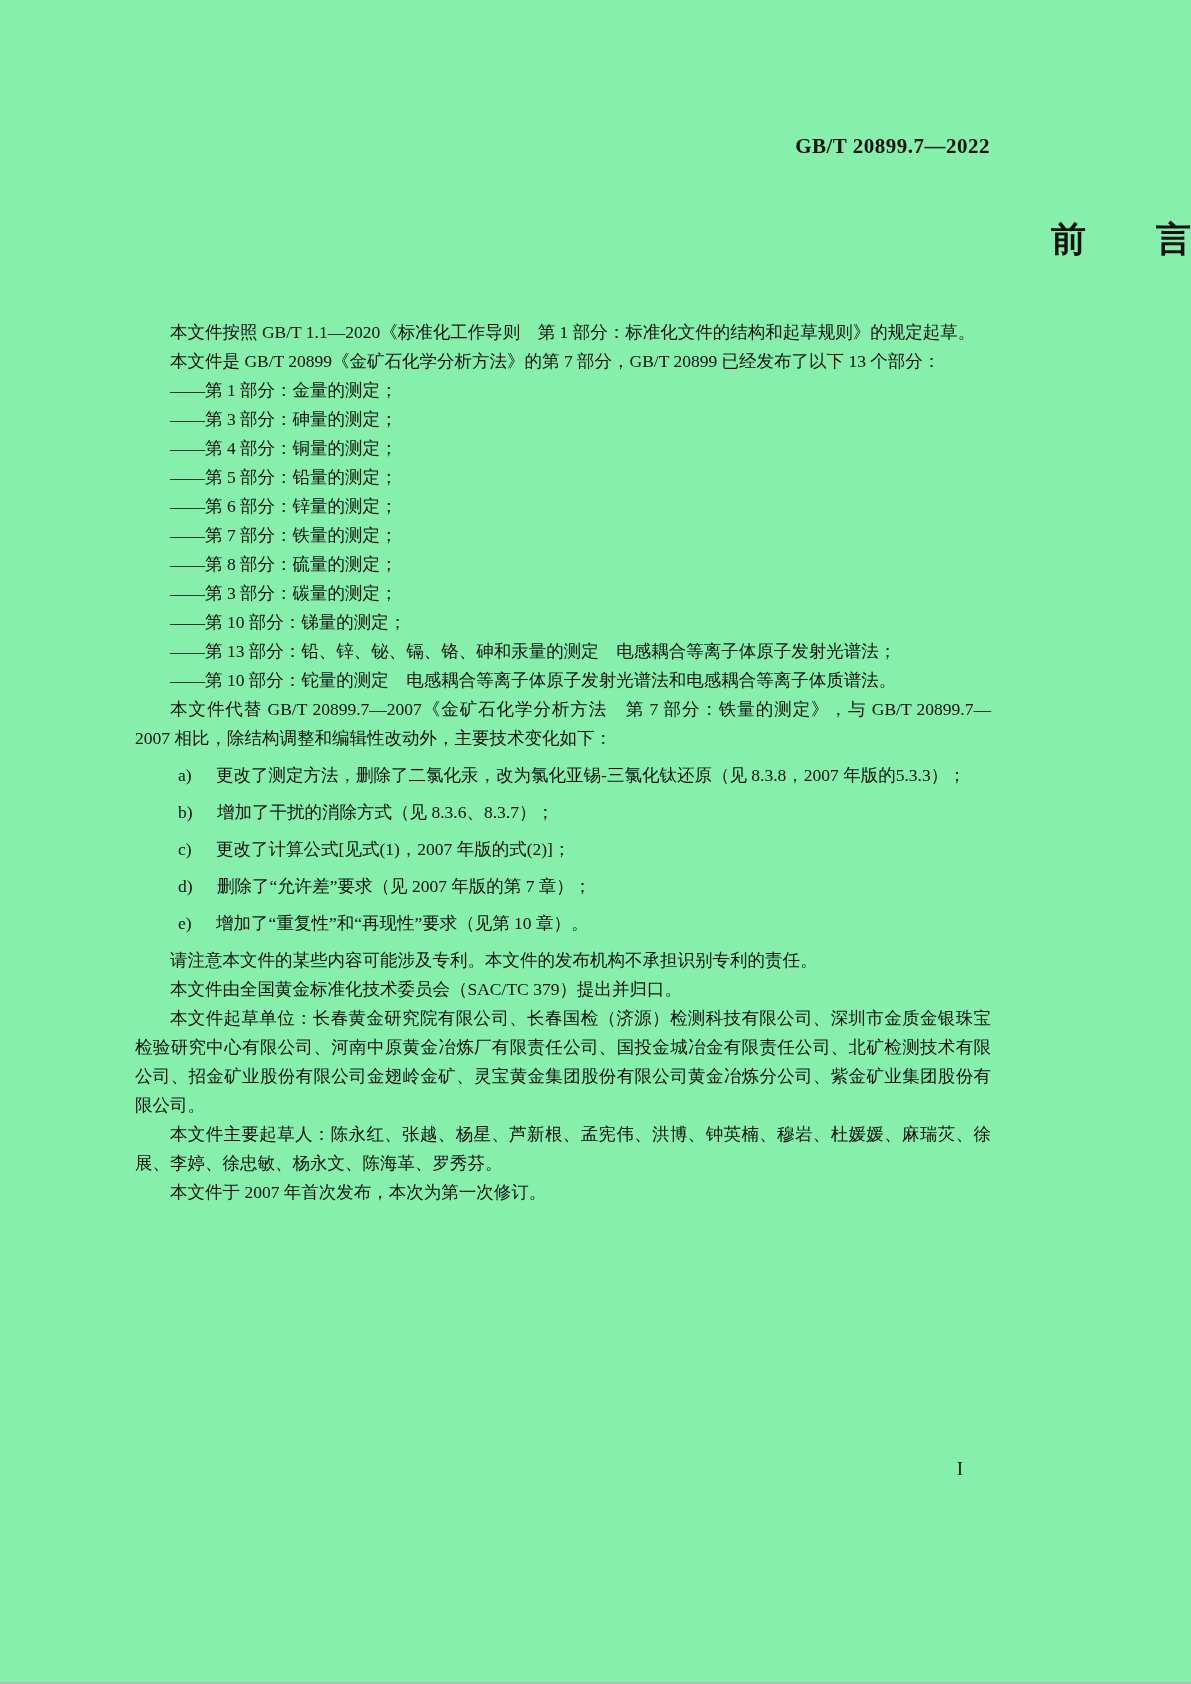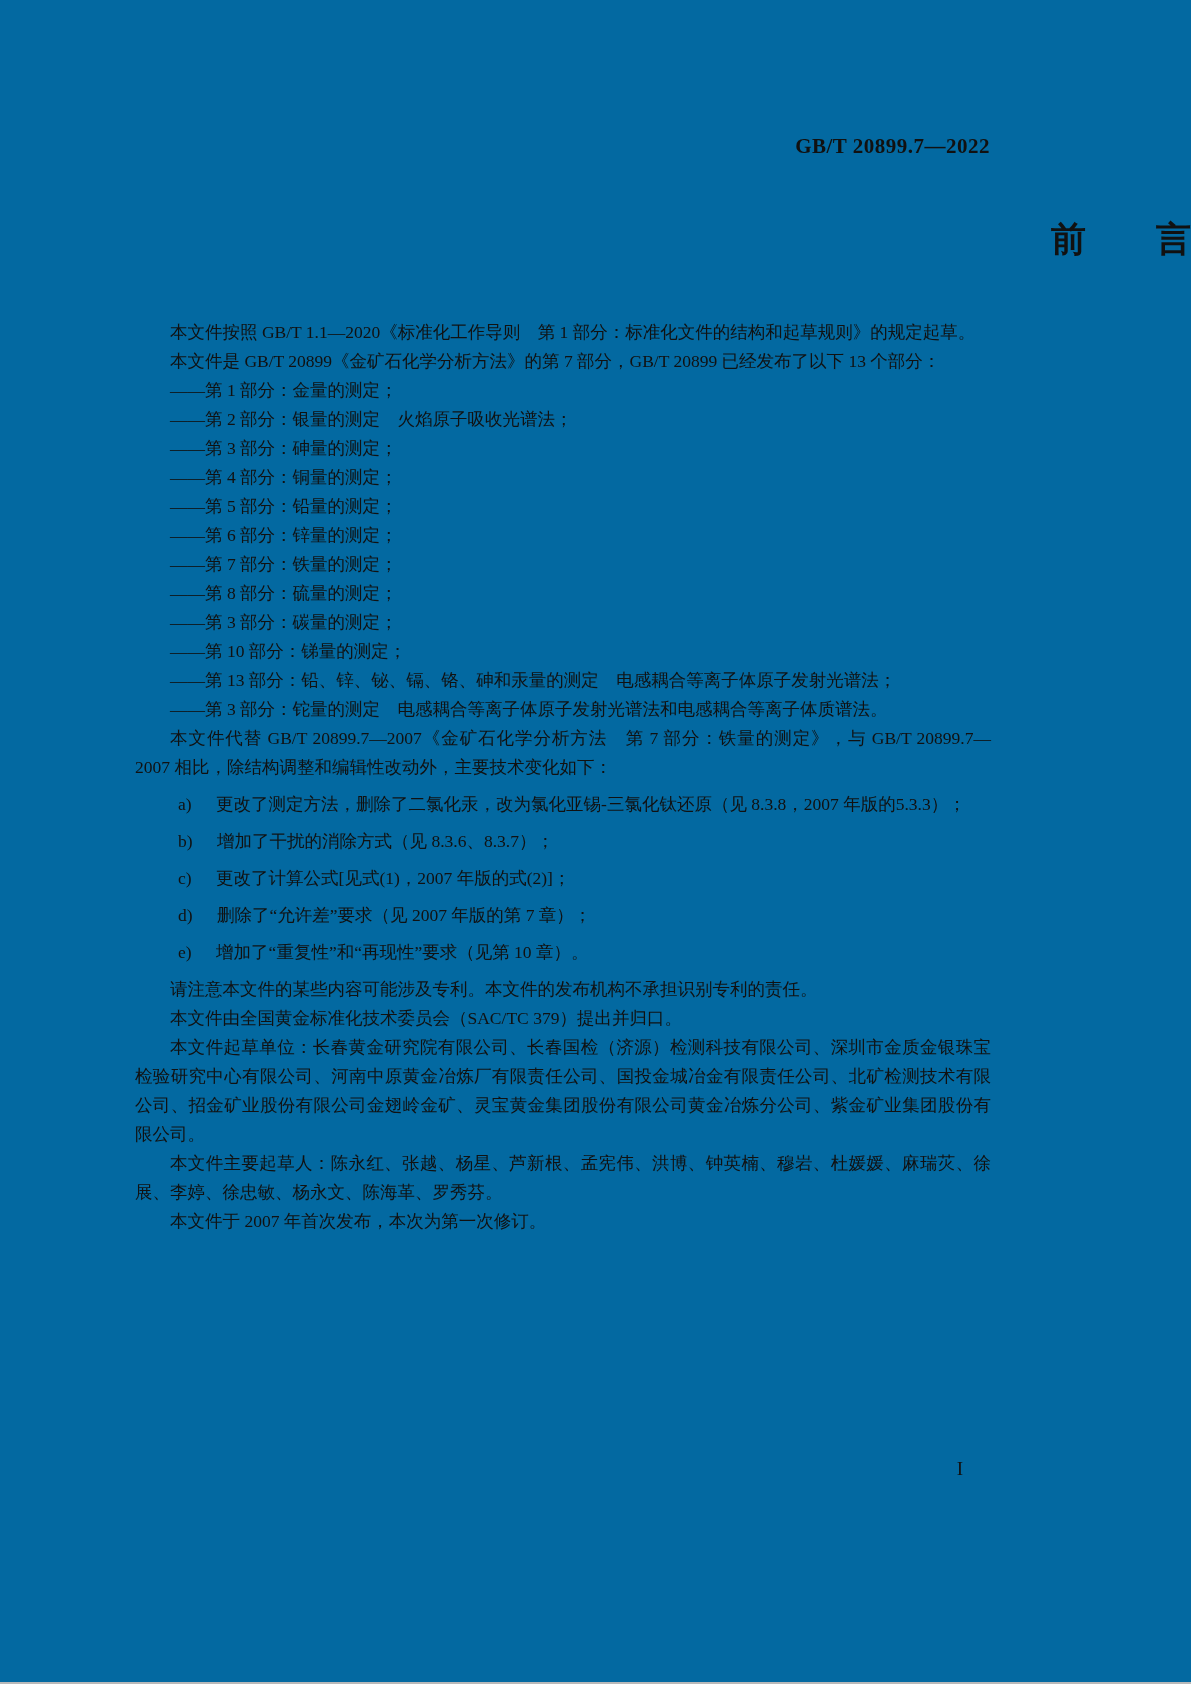--- a/index.html
+++ b/index.html
@@ -5,21 +5,21 @@
   html, body {
     margin: 0;
     padding: 0;
     background: #ffffff;
   }
   .page {
     position: relative;
     width: 1191px;
     height: 1684px;
     margin: 0 auto;
-    background: #0369a1;
+    background: #86efac;
     font-family: "Liberation Serif", serif;
     color: #1a1a1a;
     overflow: hidden;
   }
   .doc-number {
     position: absolute;
     top: 134px;
     right: 201px;
     font-size: 21px;
     font-weight: bold;
@@ -87,31 +87,30 @@
   <div class="doc-number">GB/T 20899.7—2022</div>
 
   <div class="doc-title">前　　言</div>
 
   <div class="content">
 
     <p class="para">本文件按照 GB/T 1.1—2020《标准化工作导则　第 1 部分：标准化文件的结构和起草规则》的规定起草。</p>
     <p class="para">本文件是 GB/T 20899《金矿石化学分析方法》的第 7 部分，GB/T 20899 已经发布了以下 13 个部分：</p>
 
     <p class="list-item">——第 1 部分：金量的测定；</p>
-    <p class="list-item">——第 2 部分：银量的测定　火焰原子吸收光谱法；</p>
     <p class="list-item">——第 3 部分：砷量的测定；</p>
     <p class="list-item">——第 4 部分：铜量的测定；</p>
     <p class="list-item">——第 5 部分：铅量的测定；</p>
     <p class="list-item">——第 6 部分：锌量的测定；</p>
     <p class="list-item">——第 7 部分：铁量的测定；</p>
     <p class="list-item">——第 8 部分：硫量的测定；</p>
     <p class="list-item">——第 3 部分：碳量的测定；</p>
     <p class="list-item">——第 10 部分：锑量的测定；</p>
     <p class="list-item">——第 13 部分：铅、锌、铋、镉、铬、砷和汞量的测定　电感耦合等离子体原子发射光谱法；</p>
-    <p class="list-item">——第 3 部分：铊量的测定　电感耦合等离子体原子发射光谱法和电感耦合等离子体质谱法。</p>
+    <p class="list-item">——第 10 部分：铊量的测定　电感耦合等离子体原子发射光谱法和电感耦合等离子体质谱法。</p>
 
     <p class="para">本文件代替 GB/T 20899.7—2007《金矿石化学分析方法　第 7 部分：铁量的测定》，与 GB/T 20899.7—2007 相比，除结构调整和编辑性改动外，主要技术变化如下：</p>
 
     <p class="change"><span class="change-label">a)</span><span class="change-text">更改了测定方法，删除了二氯化汞，改为氯化亚锡-三氯化钛还原（见 8.3.8，2007 年版的5.3.3）；</span></p>
     <p class="change"><span class="change-label">b)</span><span class="change-text">增加了干扰的消除方式（见 8.3.6、8.3.7）；</span></p>
     <p class="change"><span class="change-label">c)</span><span class="change-text">更改了计算公式[见式(1)，2007 年版的式(2)]；</span></p>
     <p class="change"><span class="change-label">d)</span><span class="change-text">删除了“允许差”要求（见 2007 年版的第 7 章）；</span></p>
     <p class="change"><span class="change-label">e)</span><span class="change-text">增加了“重复性”和“再现性”要求（见第 10 章）。</span></p>
 
     <p class="para">请注意本文件的某些内容可能涉及专利。本文件的发布机构不承担识别专利的责任。</p>

